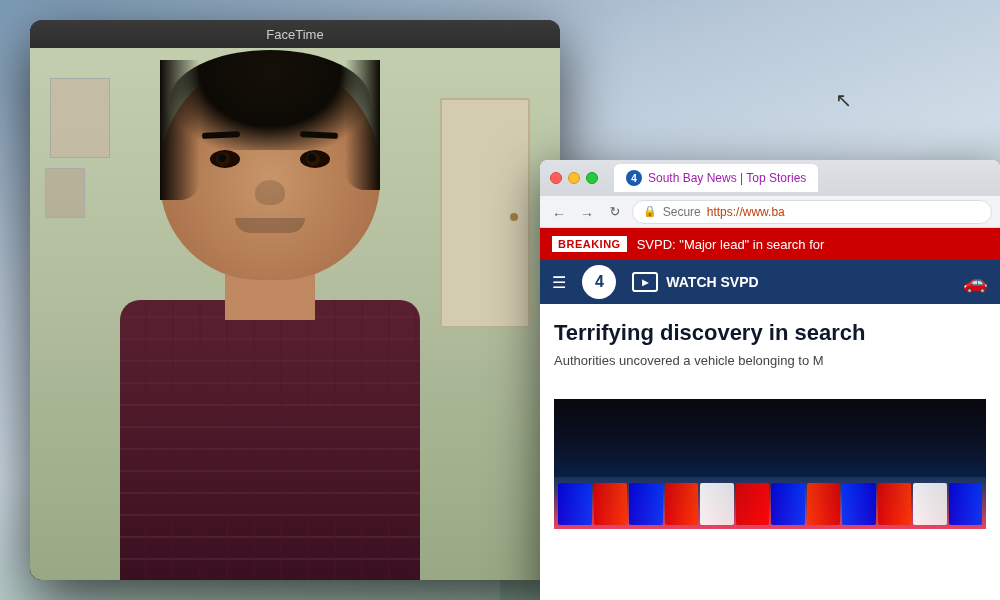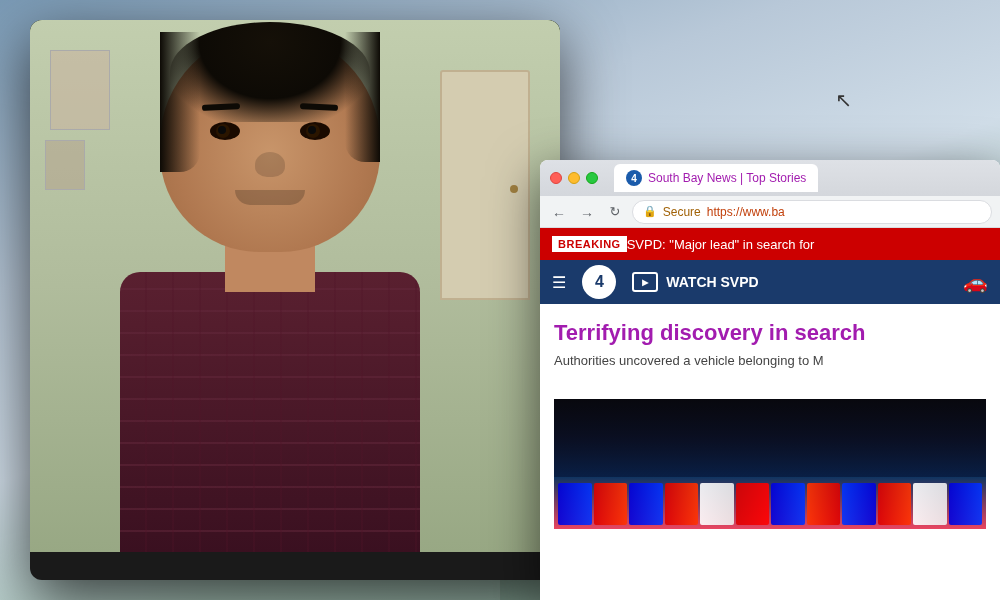--- a/index.html
+++ b/index.html
@@ -164,37 +164,38 @@
       font-size: 12px;
       gap: 6px;
     }
 
     .secure-icon {
       color: #188038;
       font-size: 11px;
     }
 
     .secure-text {
-      color: #a16207;
+      color: #737373;
       font-size: 12px;
       font-weight: 500;
     }
 
     .url-text {
       color: #c2410c;
       font-size: 12px;
     }
 
     
     .breaking-bar {
       background: #cc0000;
       height: 32px;
       display: flex;
       align-items: center;
       padding: 0 12px;
+      gap: 10px;
     }
 
     .breaking-label {
       background: #fff;
       color: #cc0000;
       font-size: 11px;
       font-weight: 900;
       padding: 2px 6px;
       letter-spacing: 0.5px;
     }
@@ -261,21 +262,21 @@
 
     
     .article-area {
       padding: 16px 14px;
       background: #fff;
     }
 
     .article-headline {
       font-size: 22px;
       font-weight: 600;
-      color: #a21caf;
+      color: #0f172a;
       line-height: 1.2;
       margin-bottom: 6px;
     }
 
     .article-sub {
       font-size: 13px;
       color: #444;
       line-height: 1.4;
       margin-bottom: 28px;
     }
@@ -328,20 +329,23 @@
     <polygon points="200,50 350,200 50,200" fill="url(#mountGrad)" opacity="0.8"></polygon>
     <polygon points="320,20 480,200 160,200" fill="#7a8e9e" opacity="0.9"></polygon>
     <polygon points="100,80 250,200 0,200" fill="#9aafbe" opacity="0.7"></polygon>
     <rect y="200" width="500" height="100" fill="#8aaa9a"></rect>
   </svg>
 </div>
 
 <div class="desktop-cursor">↖</div>
 
 <div class="facetime-window">
+  <div class="facetime-titlebar">
+    <span class="facetime-title">FaceTime</span>
+  </div>
   <div class="facetime-video">
 
     <div style="position:absolute;inset:0;background:linear-gradient(180deg, #c2ceae 0%, #b0bc9c 50%, #98a884 100%);"></div>
 
     <div style="position:absolute;top:50px;right:30px;width:90px;height:230px;background:#d4ccb0;border:2px solid #c0b090;border-radius:3px 3px 0 0;">
       <div style="position:absolute;right:10px;top:50%;width:8px;height:8px;background:#a08040;border-radius:50%;"></div>
     </div>
 
     <div style="position:absolute;top:30px;left:20px;width:60px;height:80px;background:rgba(200,180,160,0.6);border:1px solid #aaa;"></div>
     <div style="position:absolute;top:120px;left:15px;width:40px;height:50px;background:rgba(180,160,140,0.5);border:1px solid #aaa;"></div>

